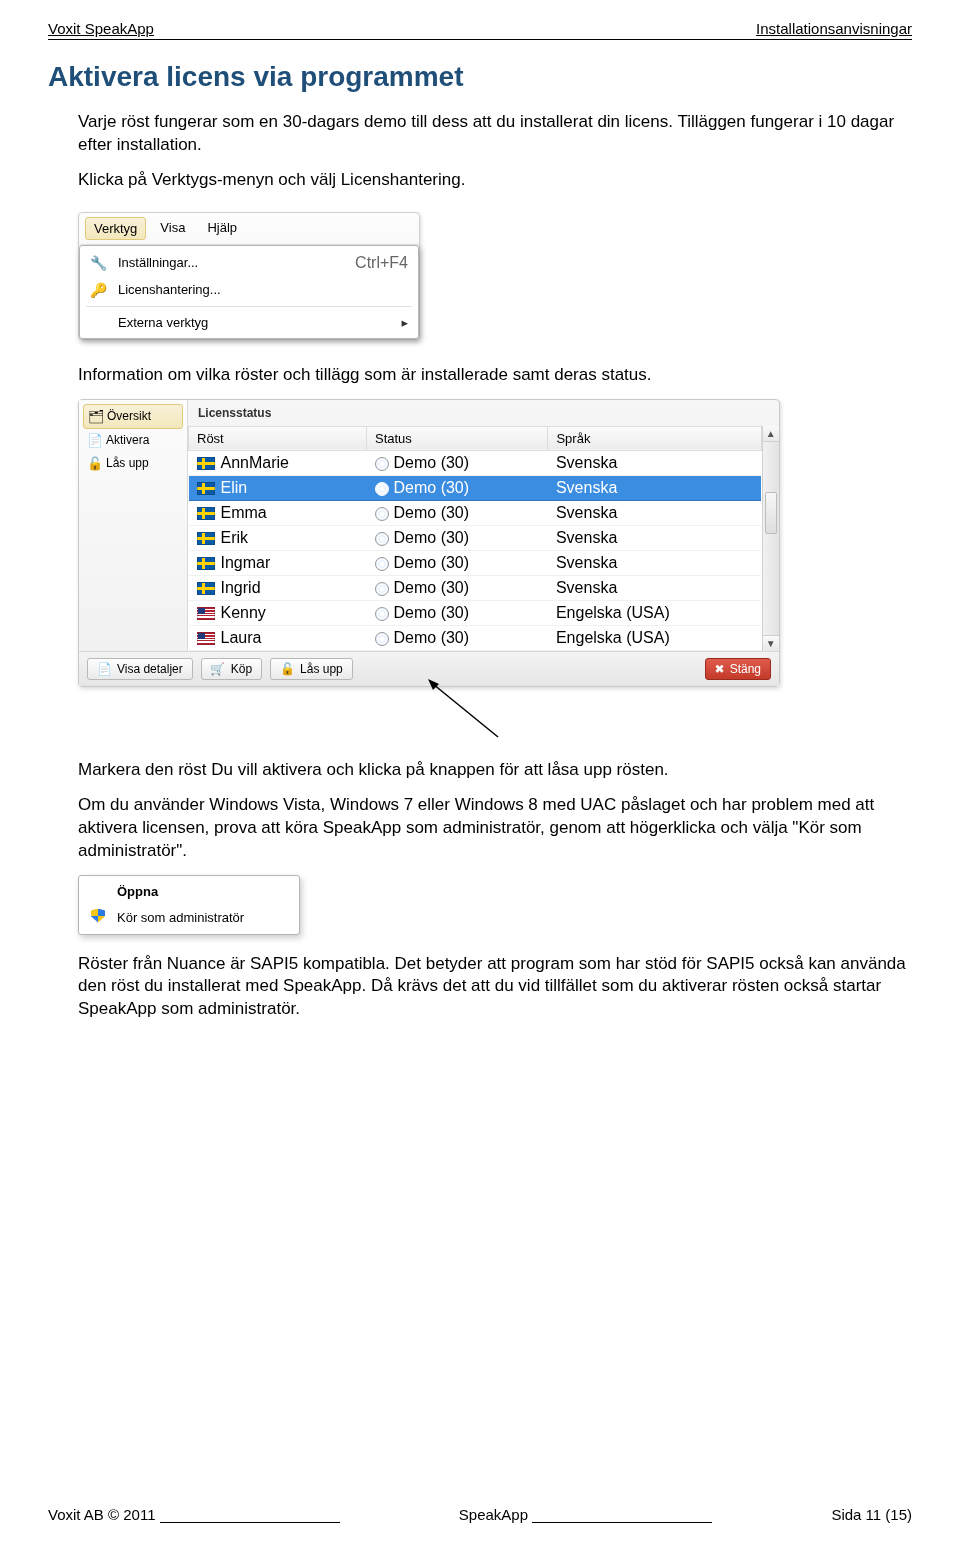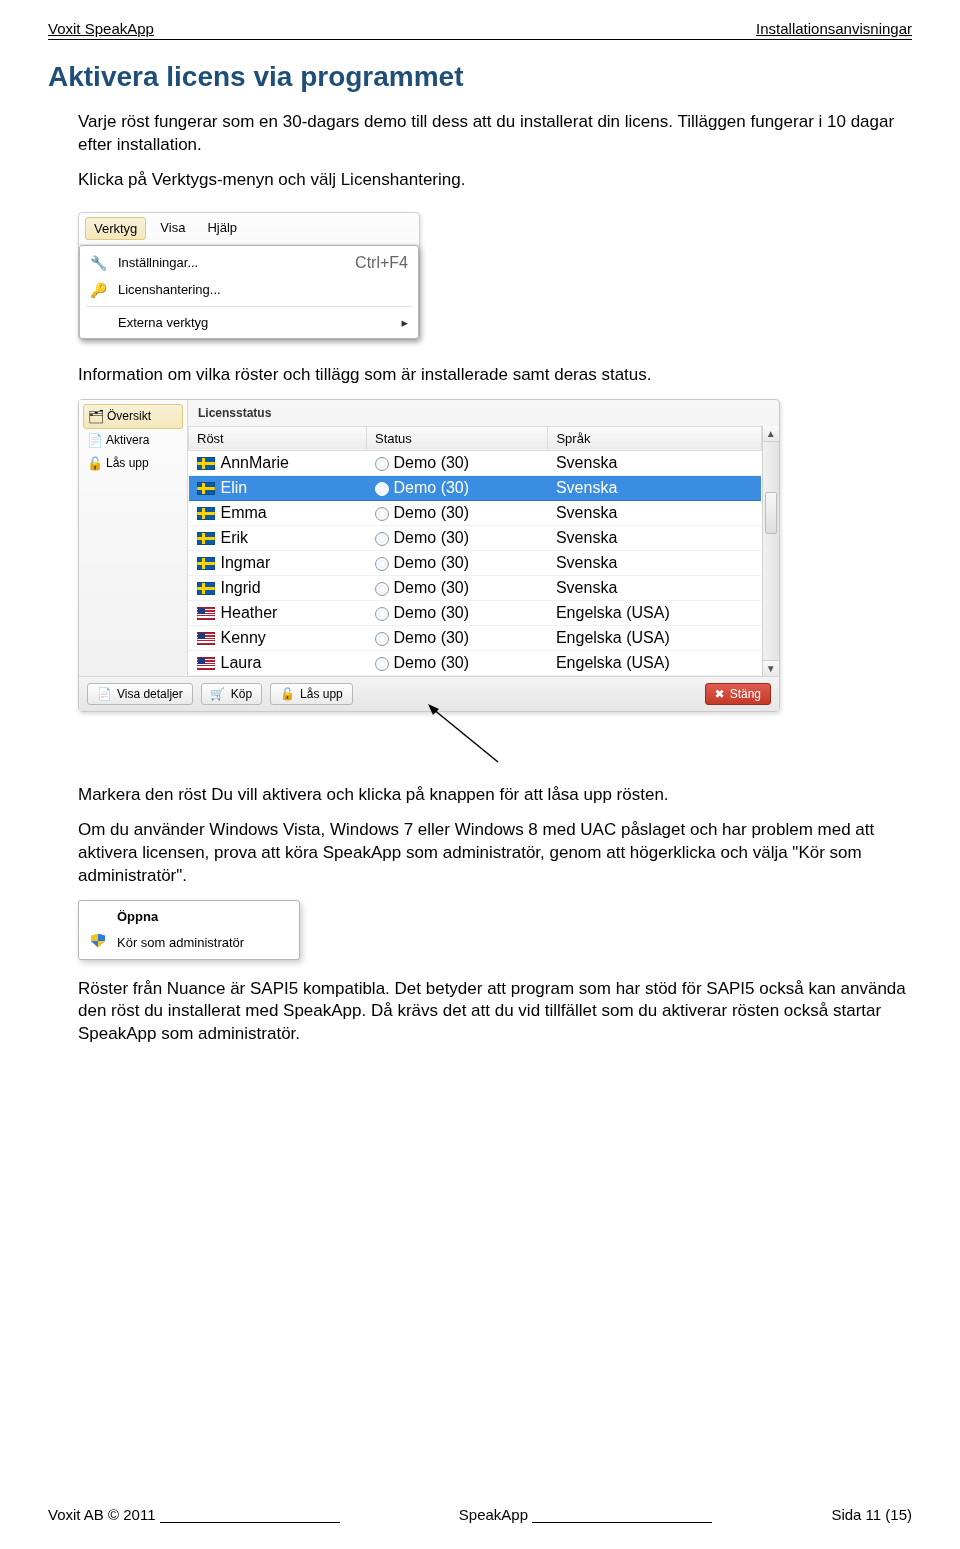--- a/index.html
+++ b/index.html
@@ -377,25 +377,20 @@
                   <td><span class="flag flag-se"></span>Ingmar</td>
                   <td><span class="cd-icon"></span>Demo (30)</td>
                   <td>Svenska</td>
                 </tr>
                 <tr>
                   <td><span class="flag flag-se"></span>Ingrid</td>
                   <td><span class="cd-icon"></span>Demo (30)</td>
                   <td>Svenska</td>
                 </tr>
                 <tr>
-                  <td><span class="flag flag-us"></span>Heather</td>
-                  <td><span class="cd-icon"></span>Demo (30)</td>
-                  <td>Engelska (USA)</td>
-                </tr>
-                <tr>
                   <td><span class="flag flag-us"></span>Kenny</td>
                   <td><span class="cd-icon"></span>Demo (30)</td>
                   <td>Engelska (USA)</td>
                 </tr>
                 <tr>
                   <td><span class="flag flag-us"></span>Laura</td>
                   <td><span class="cd-icon"></span>Demo (30)</td>
                   <td>Engelska (USA)</td>
                 </tr>
               </tbody>

